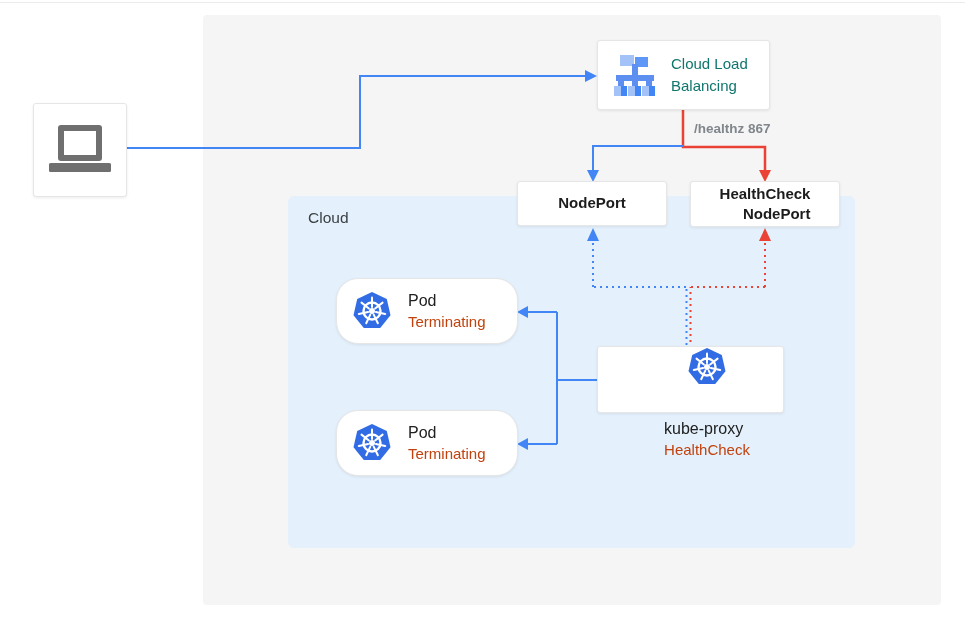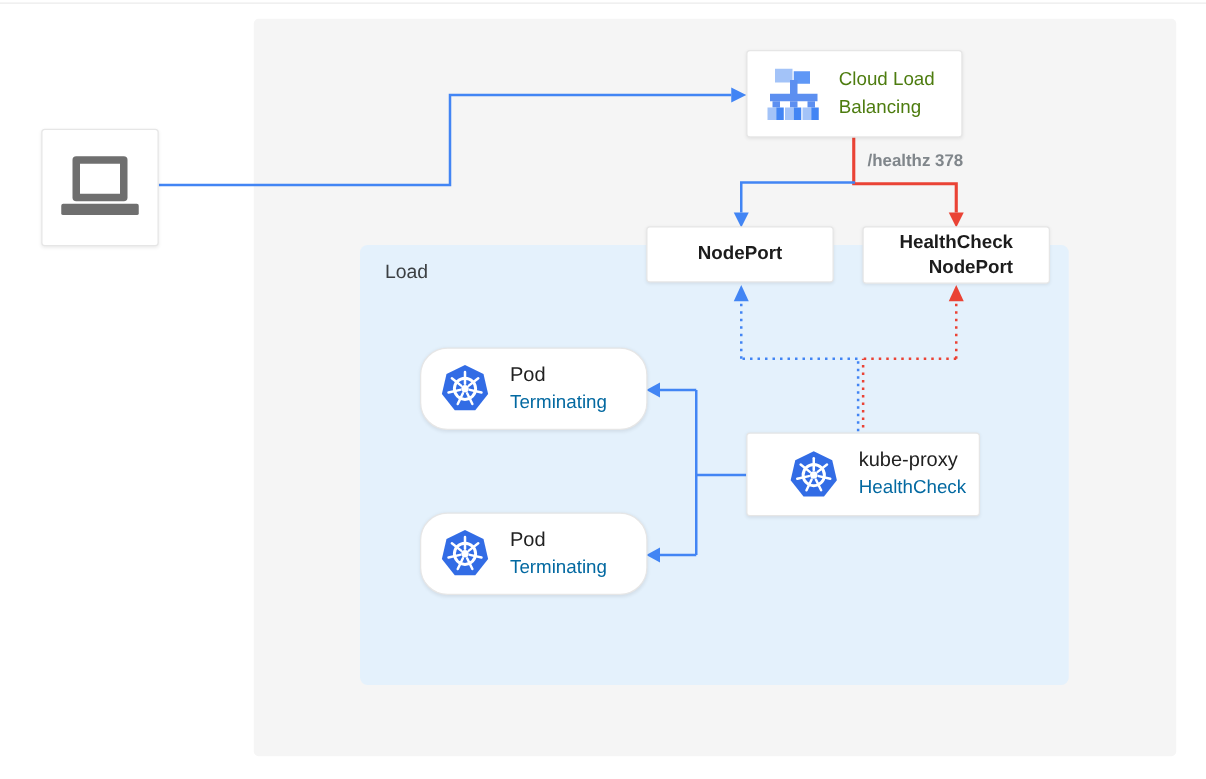--- a/index.html
+++ b/index.html
@@ -53,21 +53,21 @@
   }
   .clb-card {
     left: 597px; top: 40px;
     width: 173px; height: 70px;
     padding-left: 15px;
     gap: 14px;
   }
   .clb-label {
     font-size: 15px;
     line-height: 1.45;
-    color: #4d7c0f;
+    color: #0f766e;
     white-space: pre-line;
   }
   .port-card {
     justify-content: center;
     text-align: center;
     font-weight: bold;
     font-size: 15px;
     color: #1c1c1c;
     line-height: 1.35;
     white-space: pre-line;
@@ -79,24 +79,25 @@
     padding-left: 15px;
     gap: 16px;
     border-radius: 22px;
   }
   .pod-card-1 { left: 336px; top: 278px; }
   .pod-card-2 { left: 336px; top: 410px; }
   .kp-card {
     left: 597px; top: 346px;
     width: 187px; height: 67px;
     padding-left: 33px;
-    gap: 16px;
+    gap: 32px;
+    flex-direction: column;
   }
   .card-title { font-size: 16px; color: #212121; line-height: 1.3; }
-  .card-sub   { font-size: 15px; color: #0369a1; line-height: 1.3; }
+  .card-sub   { font-size: 15px; color: #c2410c; line-height: 1.3; }
   .healthz-label {
     position: absolute;
     left: 694px; top: 121px;
     font-size: 13.5px;
     font-weight: bold;
     color: #80868b;
   }
   .connector-layer {
     position: absolute;
     left: 0; top: 0;
@@ -108,21 +109,21 @@
 </head>
 <body>
 
 <div class="stage">
 
   <div class="top-hairline"></div>
 
   <div class="panel"></div>
 
   <div class="nodes-group">
-    <div class="nodes-label">Load</div>
+    <div class="nodes-label">Cloud</div>
   </div>
 
   <svg class="connector-layer" viewBox="0 0 965 623">
 
     <g>
       <polyline points="127,148 360,148 360,76 585,76" fill="none" stroke="#4285f4" stroke-width="2"></polyline>
       <polygon points="585,70 585,82 597,76" fill="#4285f4"></polygon>
     </g>
 
     <g>
@@ -184,21 +185,21 @@
         <rect x="15" y="32" width="7" height="10" fill="#a3c3f8"></rect>
         <rect x="22" y="32" width="6" height="10" fill="#4285f4"></rect>
         <rect x="29" y="32" width="7" height="10" fill="#a3c3f8"></rect>
         <rect x="36" y="32" width="6" height="10" fill="#4285f4"></rect>
       </svg>
     </span>
     <span class="clb-label">Cloud Load
 Balancing</span>
   </div>
 
-  <div class="healthz-label">/healthz 378</div>
+  <div class="healthz-label">/healthz 867</div>
 
   <div class="card port-card nodeport-card">
     <span>NodePort</span>
   </div>
 
   <div class="card port-card hc-card">
     <span>HealthCheck
 NodePort</span>
   </div>
 

